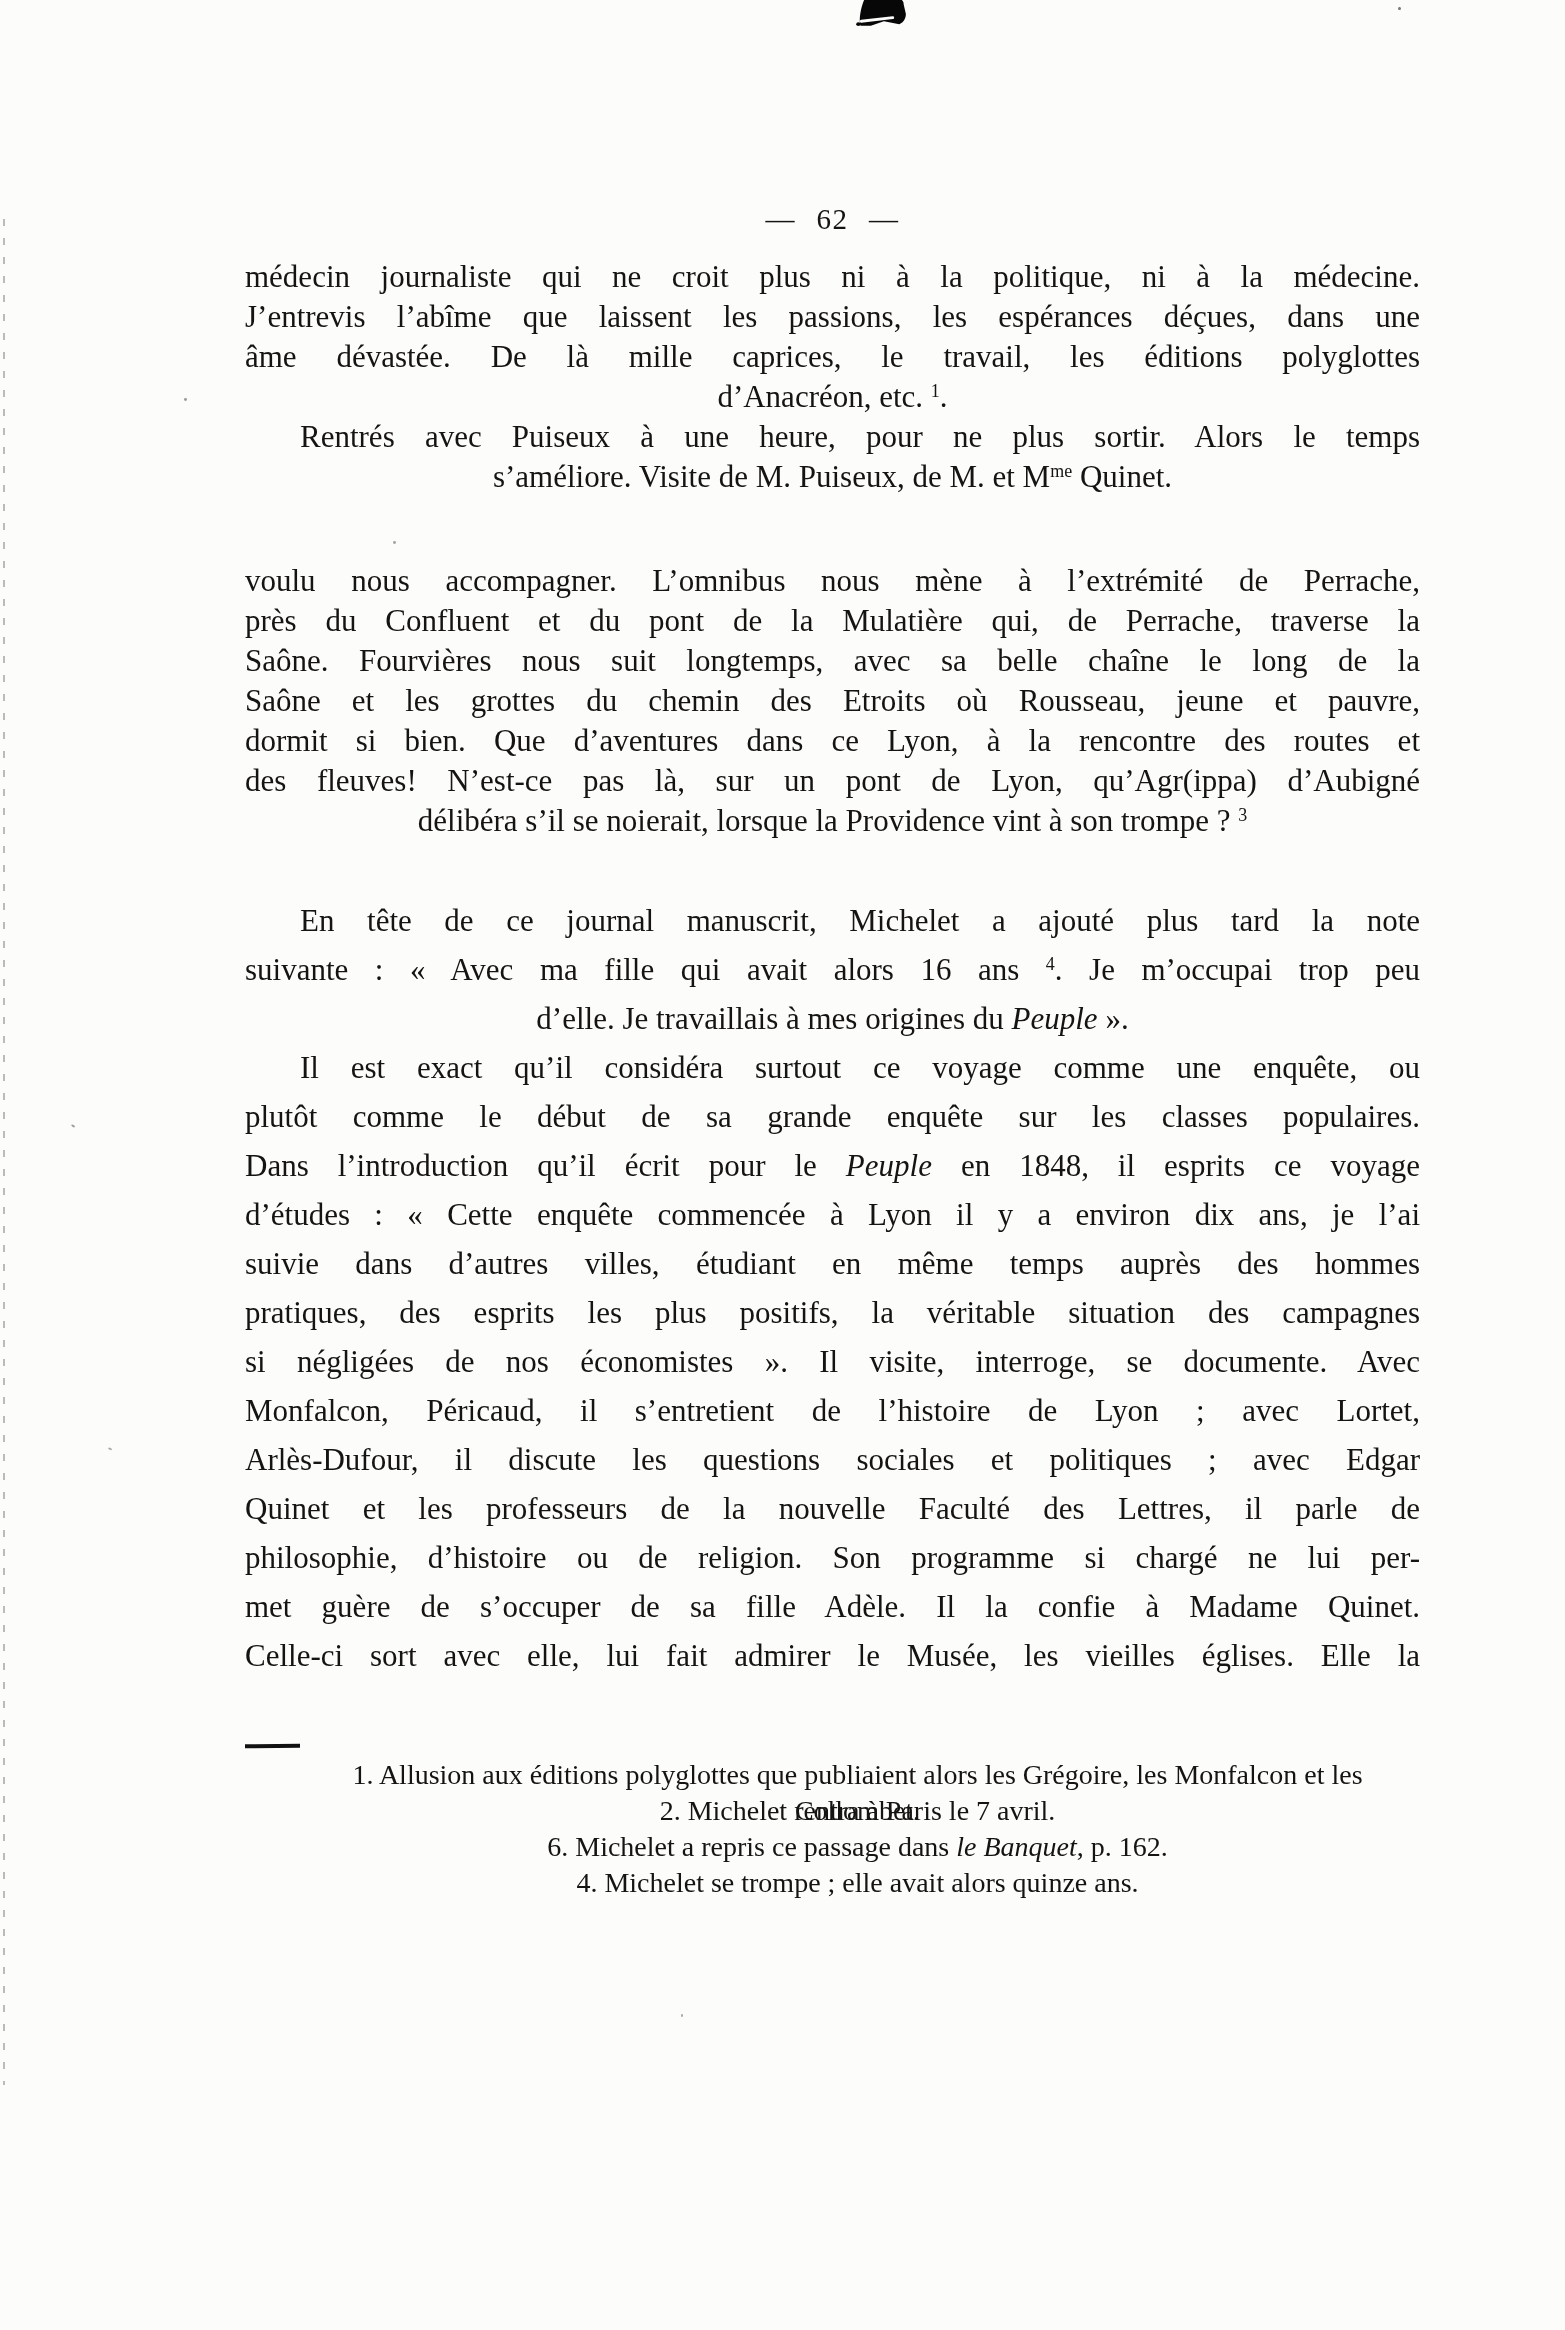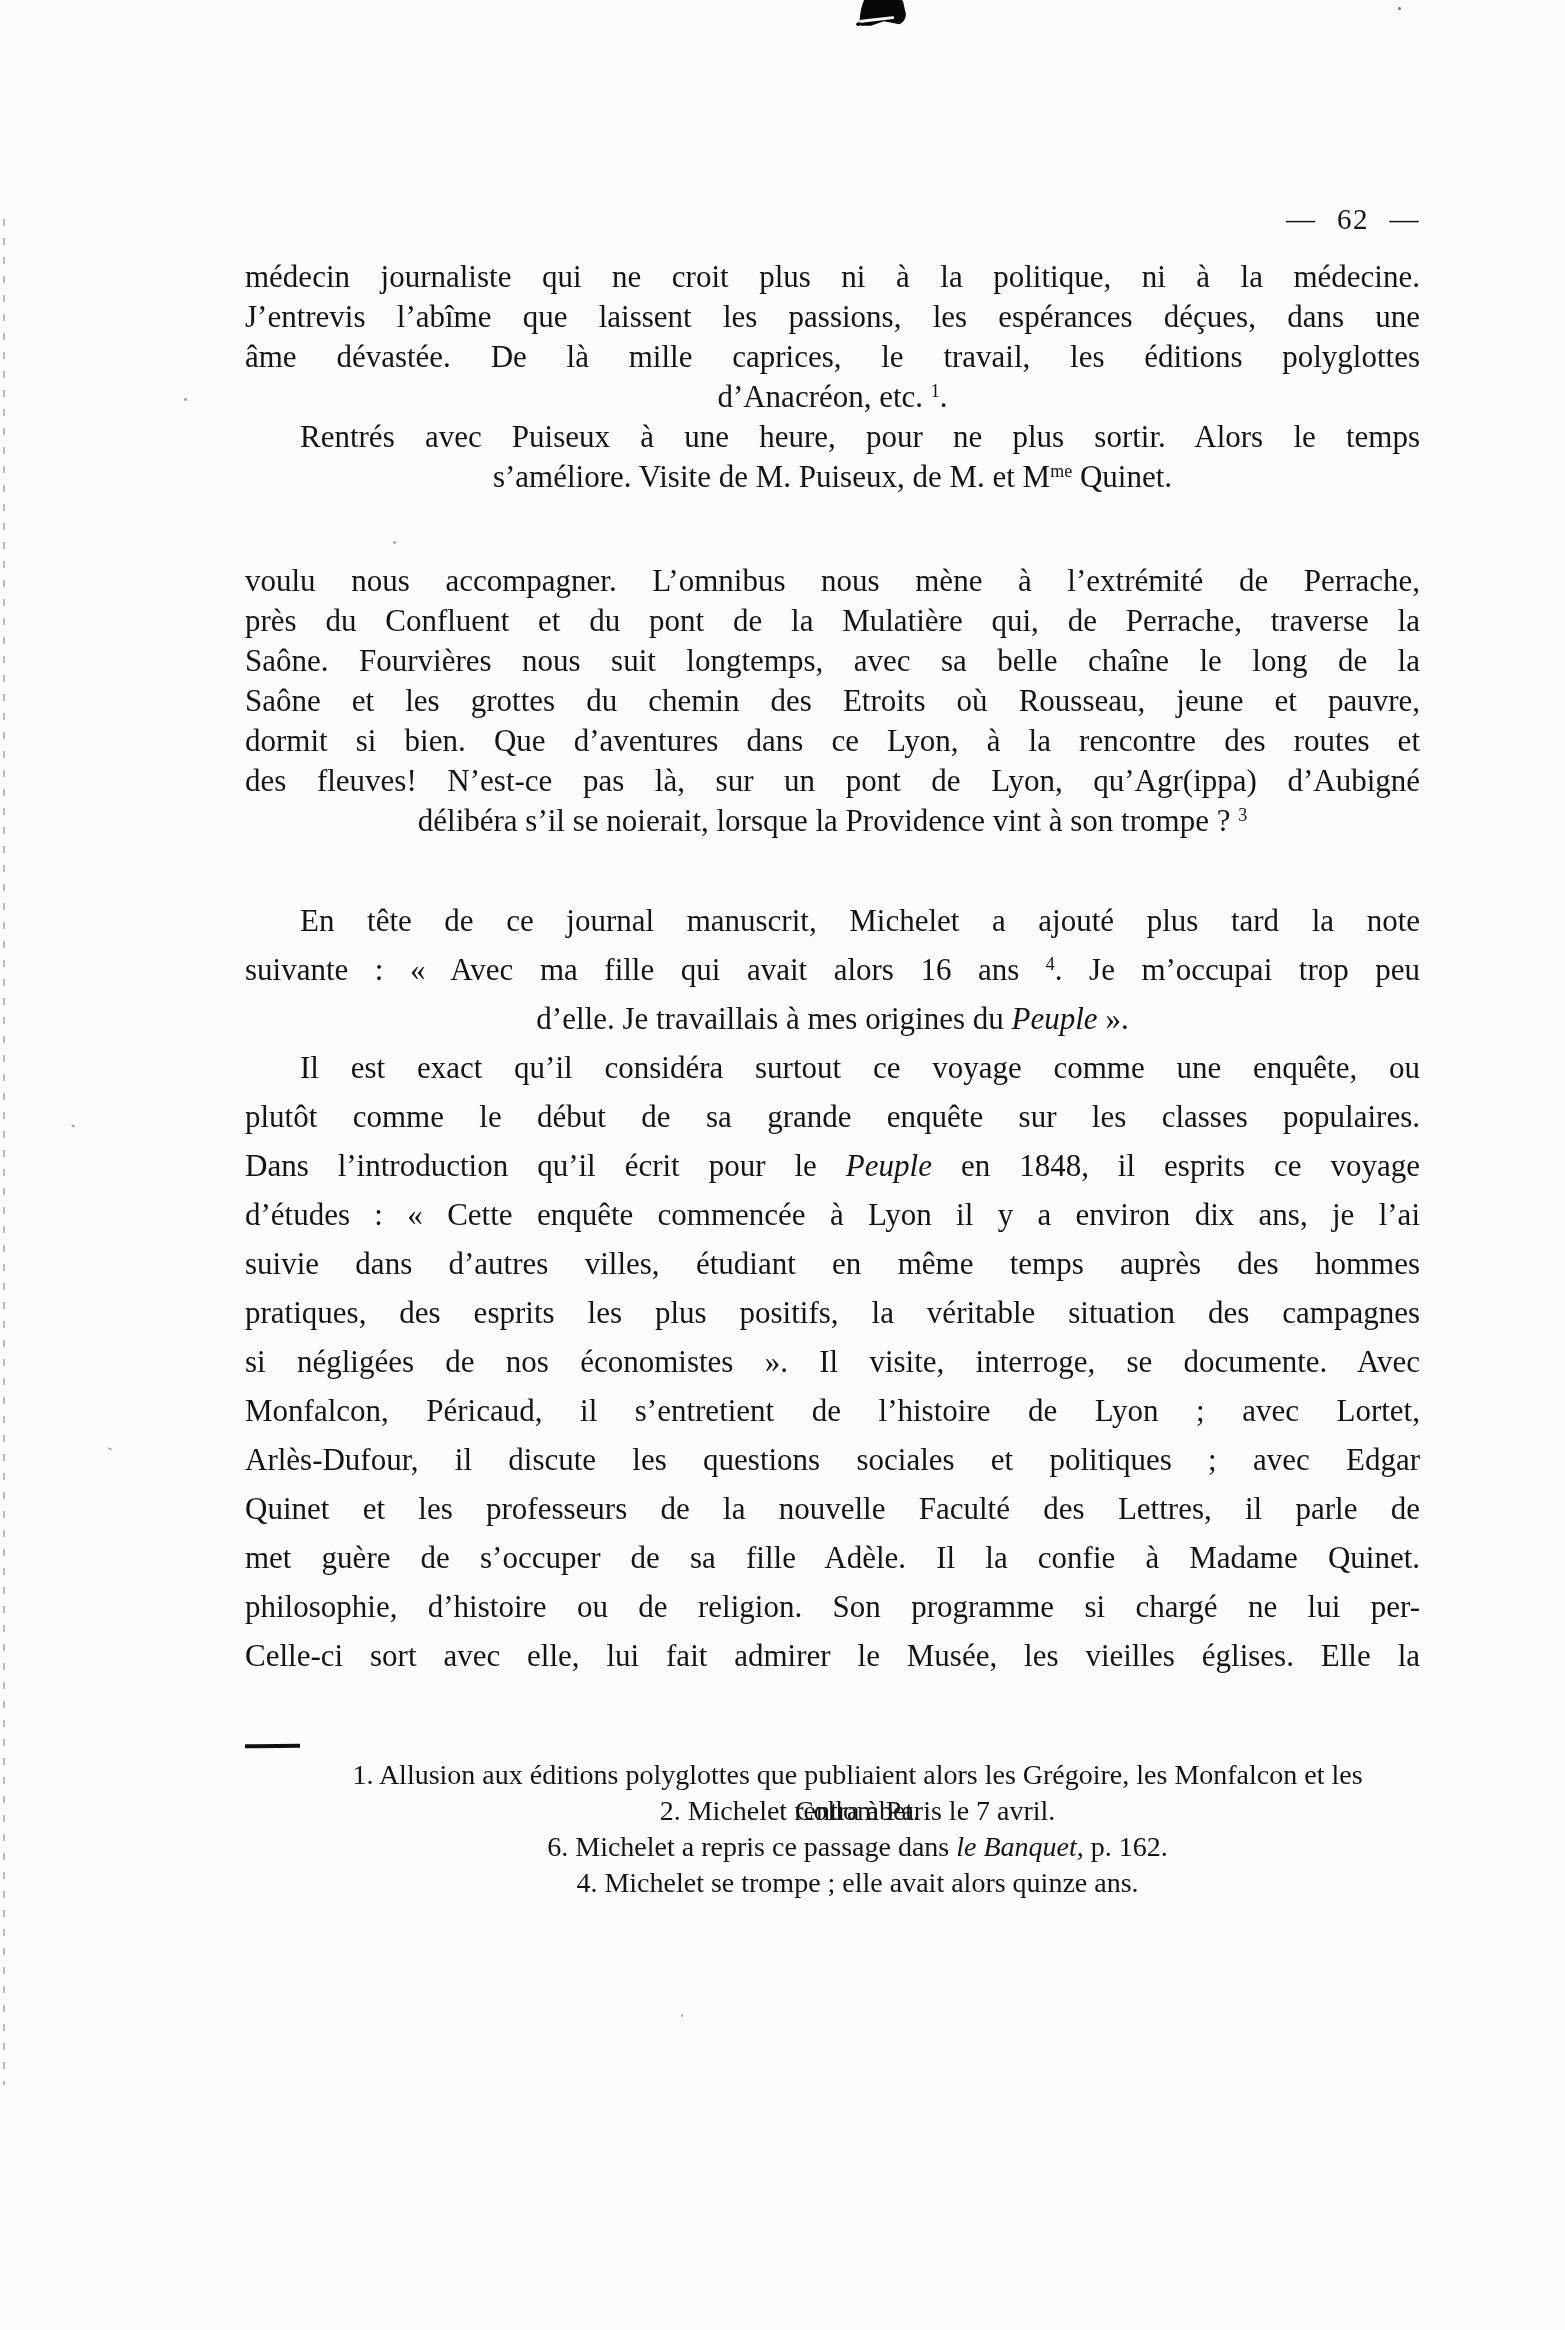--- a/index.html
+++ b/index.html
@@ -11,21 +11,21 @@
     background: #fcfcfb;
     font-family: "Liberation Serif", "DejaVu Serif", serif;
     color: #151413;
     overflow: hidden;
   }
   .page-number {
     position: absolute;
     top: 203px;
     left: 245px;
     width: 1175px;
-    text-align: right;
+    text-align: center;
     font-size: 29px;
     word-spacing: 11.7px;
     letter-spacing: 1.5px;
   }
   .text-body {
     position: absolute;
     top: 257px;
     left: 245px;
     width: 1175px;
     font-size: 31px;
@@ -111,22 +111,22 @@
         <div class="line j indent"><span class="r-n">Il est exact qu’il considéra surtout ce voyage comme une enquête, ou</span></div>
         <div class="line j"><span class="r-n">plutôt comme le début de sa grande enquête sur les classes populaires.</span></div>
         <div class="line j"><span class="r-n">Dans l’introduction qu’il écrit pour le </span><span class="r-i">Peuple</span><span class="r-n"> en 1848, il esprits ce voyage</span></div>
         <div class="line j"><span class="r-n">d’études : « Cette enquête commencée à Lyon il y a environ dix ans, je l’ai</span></div>
         <div class="line j"><span class="r-n">suivie dans d’autres villes, étudiant en même temps auprès des hommes</span></div>
         <div class="line j"><span class="r-n">pratiques, des esprits les plus positifs, la véritable situation des campagnes</span></div>
         <div class="line j"><span class="r-n">si négligées de nos économistes ». Il visite, interroge, se documente. Avec</span></div>
         <div class="line j"><span class="r-n">Monfalcon, Péricaud, il s’entretient de l’histoire de Lyon ; avec Lortet,</span></div>
         <div class="line j"><span class="r-n">Arlès-Dufour, il discute les questions sociales et politiques ; avec Edgar</span></div>
         <div class="line j"><span class="r-n">Quinet et les professeurs de la nouvelle Faculté des Lettres, il parle de</span></div>
+        <div class="line j"><span class="r-n">philosophie, d’histoire ou de religion. Son programme si chargé ne lui per-</span></div>
         <div class="line j"><span class="r-n">met guère de s’occuper de sa fille Adèle. Il la confie à Madame Quinet.</span></div>
-        <div class="line j"><span class="r-n">philosophie, d’histoire ou de religion. Son programme si chargé ne lui per-</span></div>
         <div class="line j"><span class="r-n">Celle-ci sort avec elle, lui fait admirer le Musée, les vieilles églises. Elle la</span></div>
       </div>
     <div class="section sec-footnotes">
         <div class="line end"><span class="r-n">1. Allusion aux éditions polyglottes que publiaient alors les Grégoire, les Monfalcon et les Collombet.</span></div>
         <div class="line end"><span class="r-n">2. Michelet rentra à Paris le 7 avril.</span></div>
         <div class="line end"><span class="r-n">6. Michelet a repris ce passage dans </span><span class="r-i">le Banquet</span><span class="r-n">, p. 162.</span></div>
         <div class="line end"><span class="r-n">4. Michelet se trompe ; elle avait alors quinze ans.</span></div>
       </div>
   </div>
 

